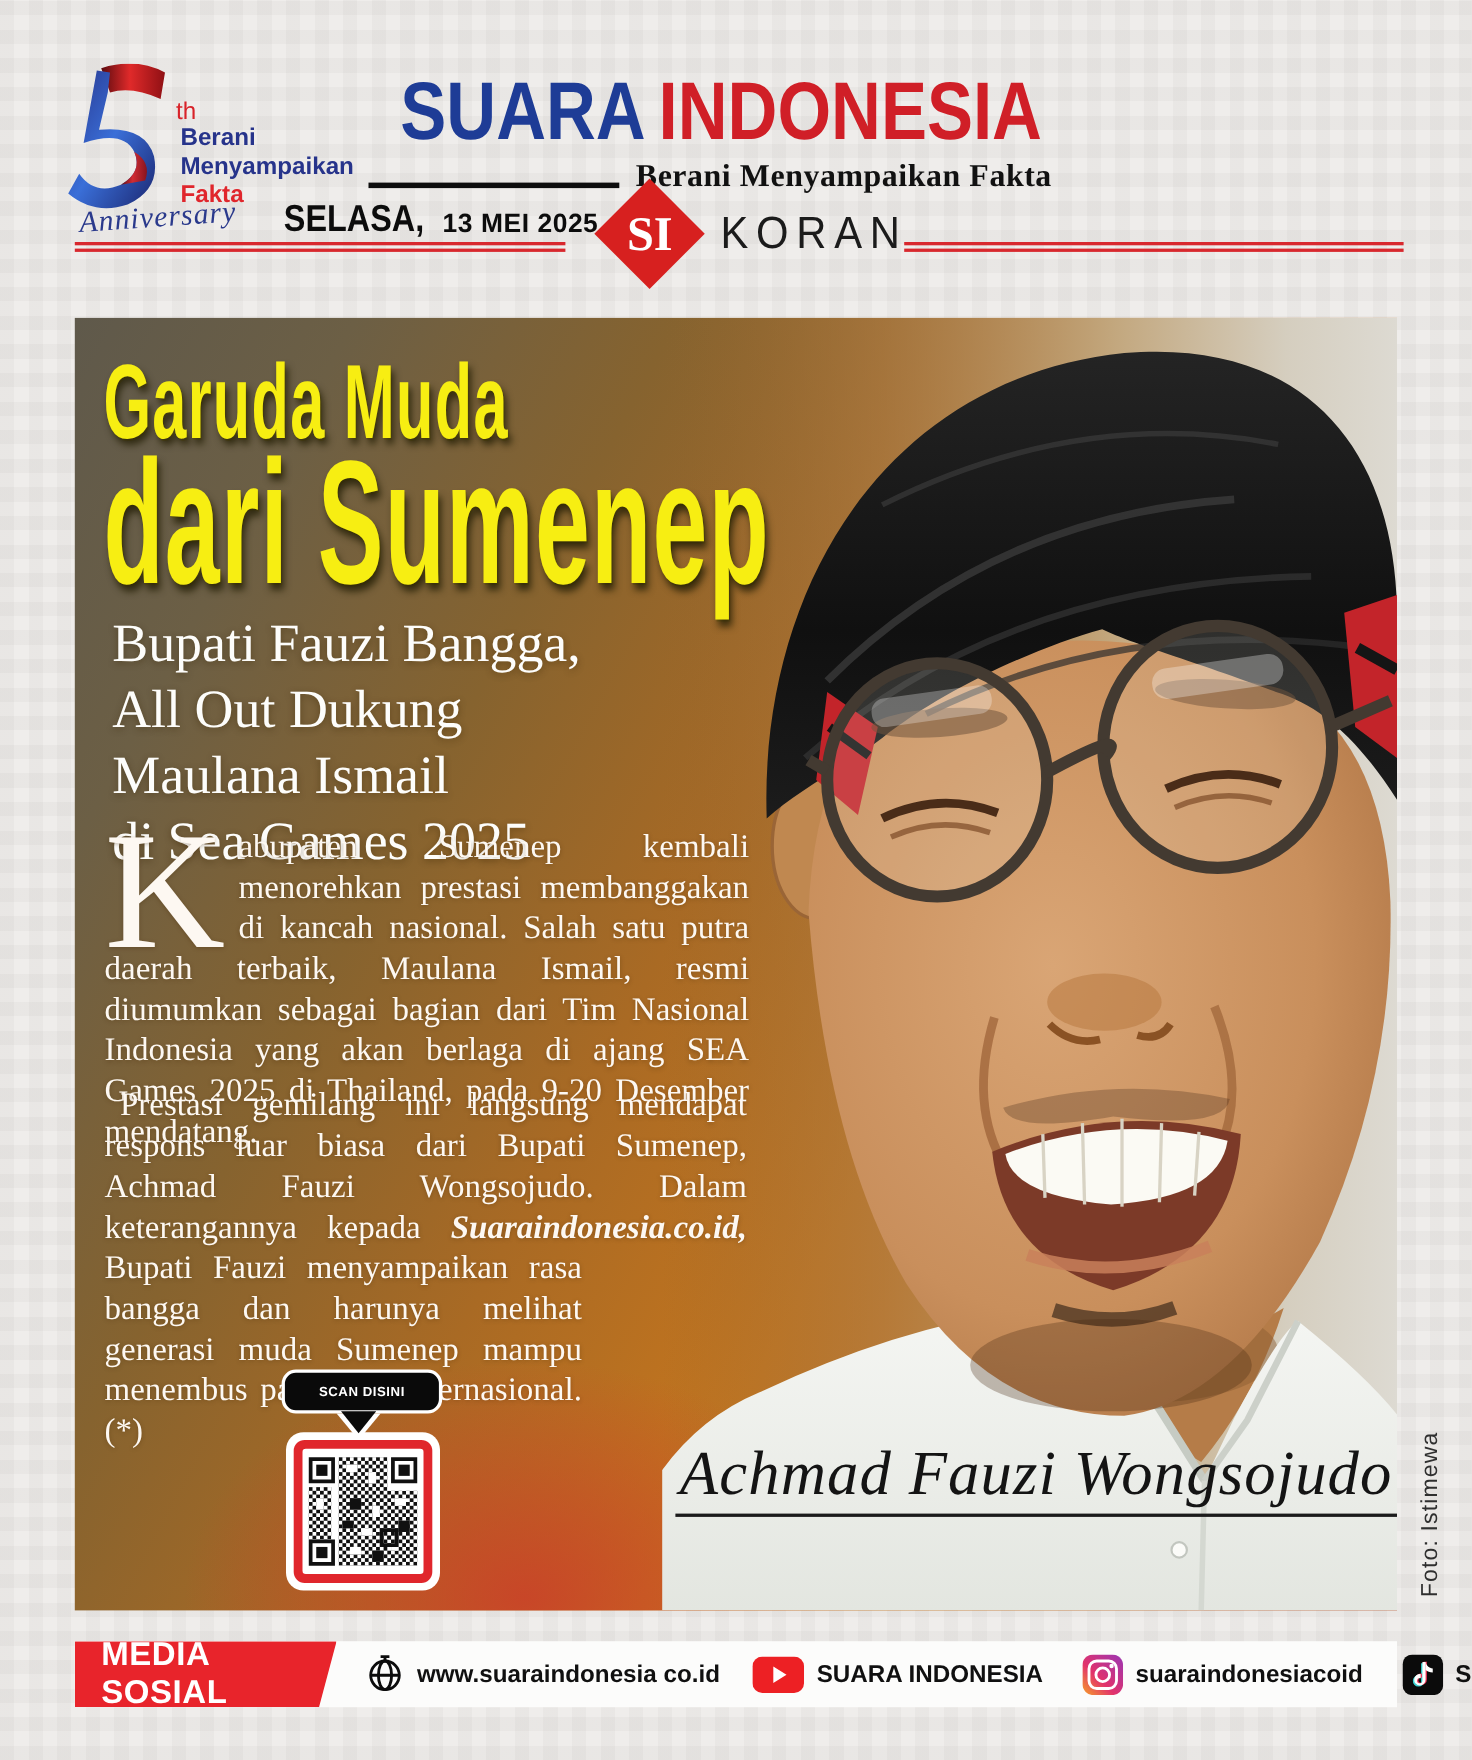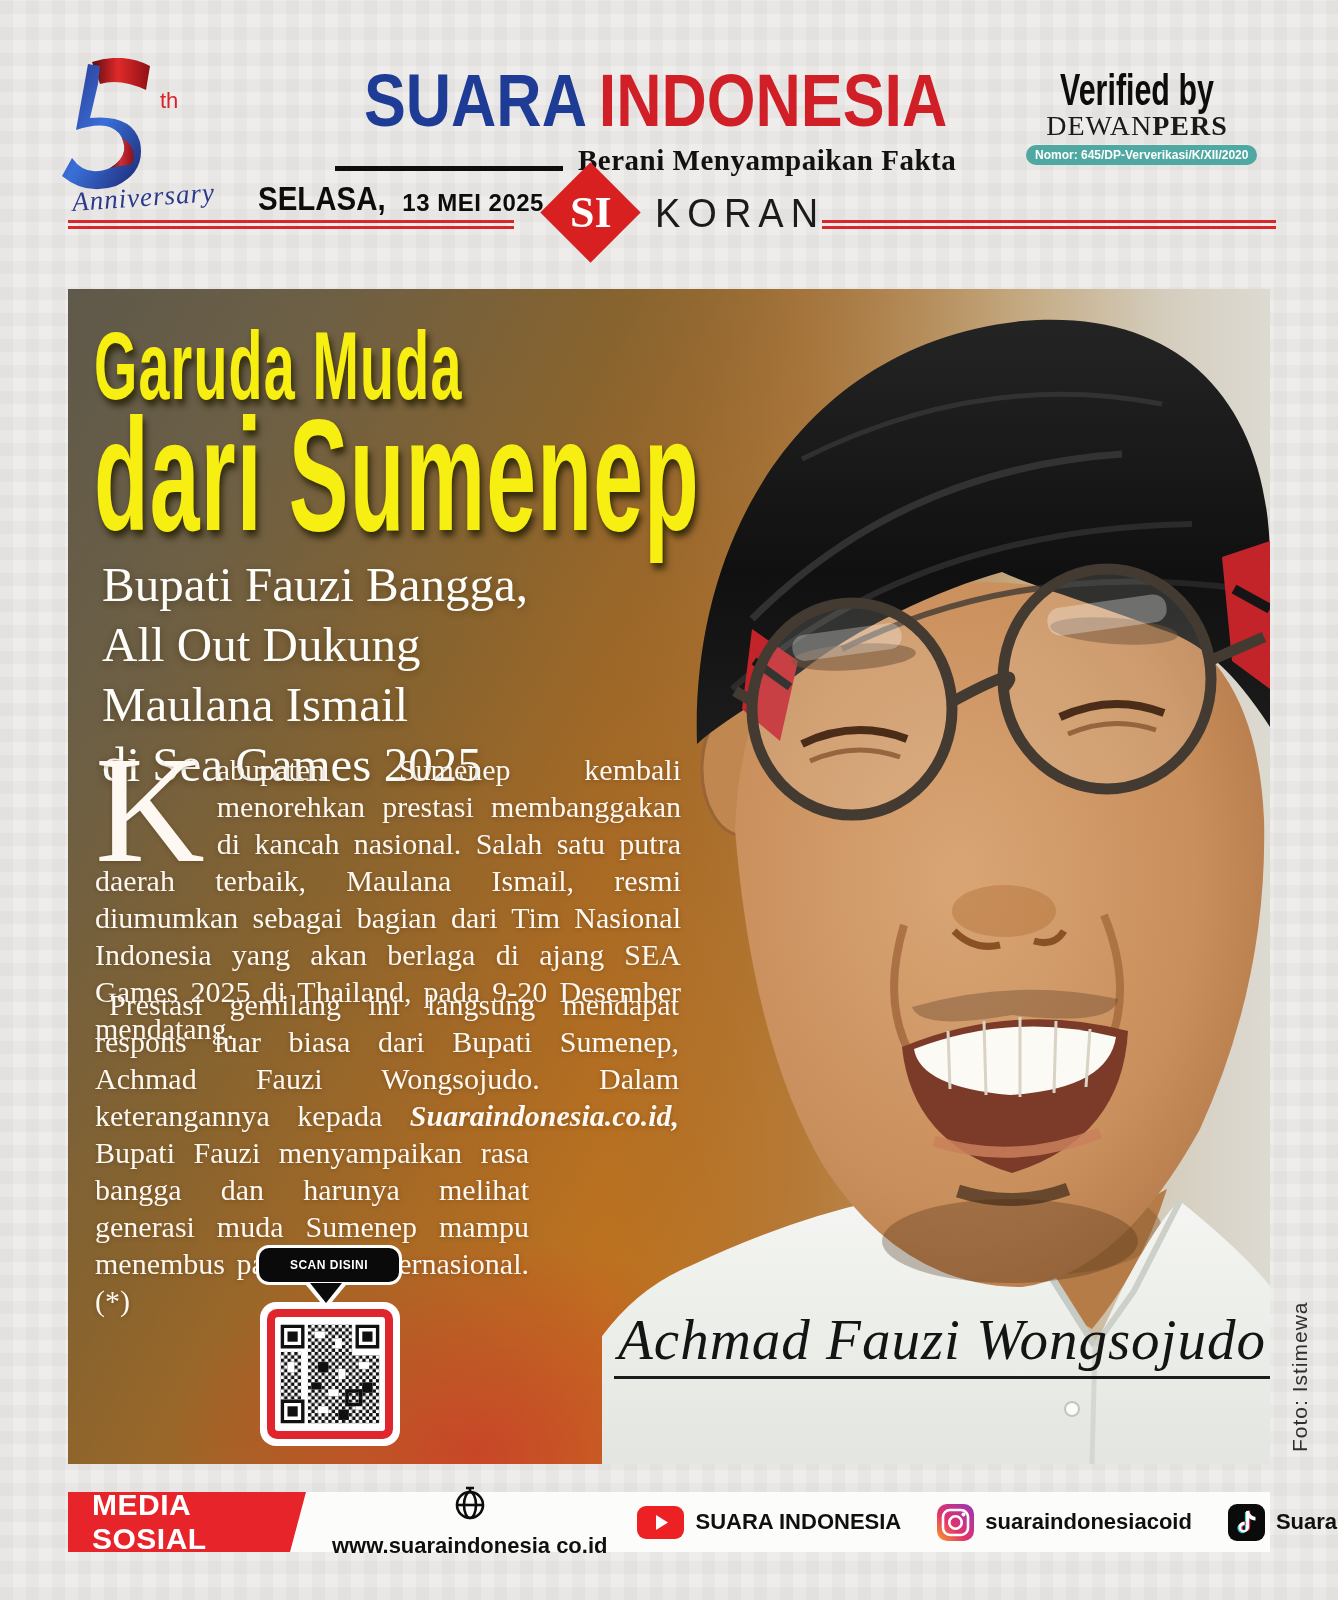--- a/index.html
+++ b/index.html
@@ -91,21 +91,21 @@
   .credit { position:absolute; left:1288px; top:1190px; height:262px; writing-mode:vertical-rl;
     transform:rotate(180deg); font-size:21px; color:#2f2f2f; letter-spacing:1px; text-align:left; }
   
   .footer { position:absolute; left:68px; top:1492px; width:1202px; height:60px; background:#fcfcfb;
     display:flex; align-items:center; }
   .ms-badge { flex:0 0 auto; height:60px; width:238px; background:#e8242b; color:#fff;
     display:flex; align-items:center; padding-left:24px; font-weight:900; font-size:30px;
     clip-path:polygon(0 0, 100% 0, calc(100% - 16px) 100%, 0 100%); letter-spacing:.5px; }
   .f-item { display:flex; align-items:center; gap:11px; font-weight:800; font-size:22px; color:#101010; white-space:nowrap; }
   .f-item svg { display:block; }
-  .f-web { margin-left:26px;flex-direction:column; } .f-yt { margin-left:30px; } .f-ig { margin-left:36px; } .f-tt { margin-left:36px; }
+  .f-web { margin-left:26px; } .f-yt { margin-left:30px; } .f-ig { margin-left:36px; } .f-tt { margin-left:36px; }
 </style>
 </head>
 <body>
 
 <div class="page">
 
   <div class="anniv">
     <svg class="five" width="100" height="132" viewBox="0 0 100 132">
       <defs>
         <linearGradient id="gRed" x1="0" y1="0" x2="1" y2="0">
@@ -117,36 +117,36 @@
           <stop offset="0" stop-color="#27348b"></stop>
             <stop offset=".5" stop-color="#3a6fd8"></stop>
             <stop offset="1" stop-color="#1b2670"></stop>
         </linearGradient>
       </defs>
       <path d="M34,4 Q66,-6 92,8 L88,32 Q62,20 42,26 Z" fill="url(#gRed)"></path>
       <path d="M42,8 L30,6 L18,72 Q54,60 64,80 Q72,98 52,110 Q28,120 14,100 L4,118 Q28,138 58,128 Q88,114 82,84 Q74,56 32,60 L40,26 Z" fill="url(#gBlue)"></path>
       <path d="M52,110 Q72,98 64,80 Q80,90 74,106 Z" fill="url(#gRed)" opacity=".92"></path>
     </svg>
     <div class="th">th</div>
+    <div class="stack">
+      <div>Berani</div>
+      <div>Menyampaikan</div>
+      <div class="fakta">Fakta</div>
+    </div>
     <div class="script">Anniversary</div>
   </div>
 
   <div class="masthead">
     <div class="mast-title">
       <span class="suara">SUARA</span><span class="indo">INDONESIA</span>
     </div>
   </div>
   <div class="mast-rule"></div>
   <div class="mast-tagline">Berani Menyampaikan Fakta</div>
 
-  <div class="verified">
-    <div class="v1">Verified by</div>
-    <div class="v2"><span>DEWAN</span><b>PERS</b></div>
-    <div class="badge">Nomor: 645/DP-Ververikasi/K/XII/2020</div>
-  </div>
 
   <div class="dateline">
     <span class="day">SELASA,</span>
     <span class="rest">13 MEI 2025</span>
   </div>
   <div class="redline l"></div>
   <div class="redline r"></div>
   <div class="si-diamond">
     <span>SI</span>
   </div>

